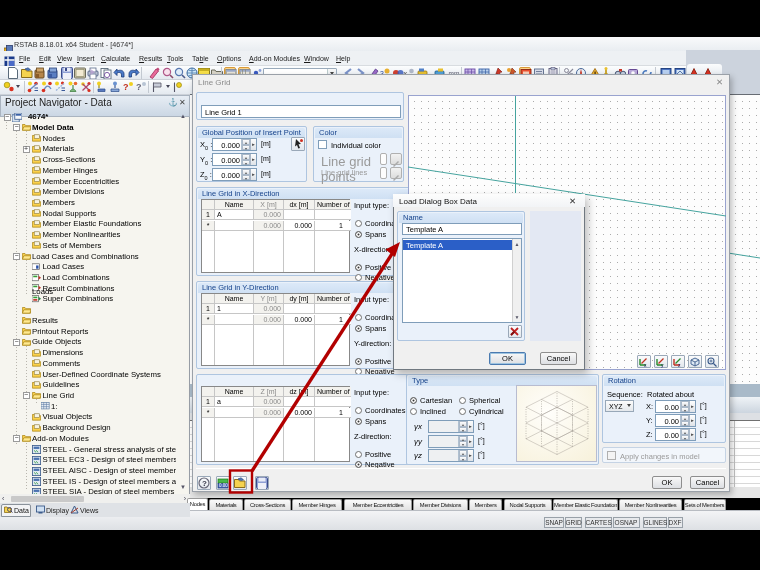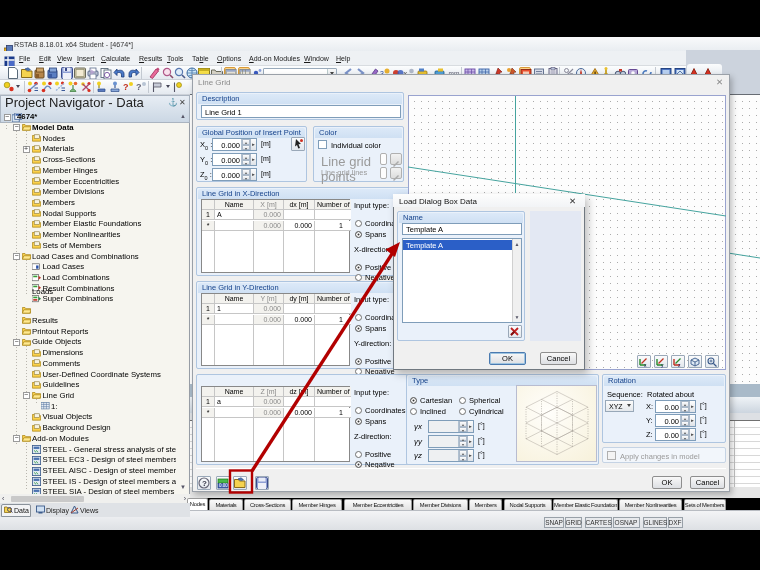--- a/index.html
+++ b/index.html
@@ -457,40 +457,40 @@
 <svg class="abs" style="left:190px;top:95px" width="570" height="289">
     <path d="M538 158 L570 163" stroke="#45a39e" stroke-width="1"></path>
   </svg>
 <div class="abs" style="left:190px;top:384px;width:570px;height:13px;background:#a9bac9"></div>
 <div class="abs" style="left:190px;top:397px;width:570px;height:16px;background:linear-gradient(#eff3f7,#ccd5df)"></div>
 <div class="abs" style="left:190px;top:413px;width:570px;height:8px;background:#dde0e4;border-bottom:1px solid #707070"></div>
 <div class="abs" style="left:190px;top:421px;width:570px;height:66px;background:repeating-linear-gradient(#ffffff,#ffffff 6px,#d8d8d8 6px,#d8d8d8 7px)"></div>
 <div class="abs" style="left:734px;top:421px;width:1px;height:66px;background:#c0c0c0"></div>
 <div class="abs" style="left:190px;top:487px;width:570px;height:11px;background:#e6e6e6"></div>
 <div class="abs" style="left:0;top:95px;width:190px;height:422px;background:#f6f5ef;border-right:1px solid #9aa0a8"></div>
-<div class="abs" style="left:0;top:95px;width:190px;height:28px;background:linear-gradient(#e7edf4,#cbd7e4);border:1px solid #aab4c0;font-size:13px;color:#222;line-height:13px;padding-left:4px">Project Navigator - Data</div>
+<div class="abs" style="left:0;top:95px;width:190px;height:22px;background:linear-gradient(#e7edf4,#cbd7e4);border:1px solid #aab4c0;font-size:10px;color:#222;line-height:13px;padding-left:4px">Project Navigator - Data</div>
 <div class="abs" style="left:168px;top:98px;font-size:8px;color:#555">⚓</div>
 <div class="abs" style="left:179px;top:97.5px;font-size:8px;color:#444">✕</div>
 <div class="abs" style="left:0;top:0;width:176px;height:517px;overflow:hidden">
     <div style="position:absolute;left:6px;top:119px;width:1px;height:10px;background-image:repeating-linear-gradient(#b9b6ae 0,#b9b6ae 1px,transparent 1px,transparent 3px)"></div>
 <div style="position:absolute;left:16px;top:128px;width:1px;height:318px;background-image:repeating-linear-gradient(#b9b6ae 0,#b9b6ae 1px,transparent 1px,transparent 3px)"></div>
 <div style="position:absolute;left:26px;top:131px;width:1px;height:116px;background-image:repeating-linear-gradient(#b9b6ae 0,#b9b6ae 1px,transparent 1px,transparent 3px)"></div>
 <div style="position:absolute;left:26px;top:257px;width:1px;height:39px;background-image:repeating-linear-gradient(#b9b6ae 0,#b9b6ae 1px,transparent 1px,transparent 3px)"></div>
 <div style="position:absolute;left:26px;top:343px;width:1px;height:81px;background-image:repeating-linear-gradient(#b9b6ae 0,#b9b6ae 1px,transparent 1px,transparent 3px)"></div>
 <div style="position:absolute;left:26px;top:440px;width:1px;height:49px;background-image:repeating-linear-gradient(#b9b6ae 0,#b9b6ae 1px,transparent 1px,transparent 3px)"></div>
 <div style="position:absolute;left:36px;top:396px;width:1px;height:8px;background-image:repeating-linear-gradient(#b9b6ae 0,#b9b6ae 1px,transparent 1px,transparent 3px)"></div>
 <div class="texp" style="left:3.5px;top:113.7px">−</div>
 <div class="tico" style="left:12px;top:112.7px">
       <svg width="10" height="9" viewBox="0 0 11 10">
         <rect x="0" y="2" width="8" height="8" fill="#d8e4f0" stroke="#4a6a9a" stroke-width="1"></rect>
         <rect x="3" y="0" width="8" height="7" fill="#f5f8fb" stroke="#4a6a9a" stroke-width="1"></rect>
         <rect x="4" y="1" width="6" height="2" fill="#3a62a8"></rect>
       </svg>
     </div>
-<div class="titem" style="left:17px;top:112.2px;font-weight:bold;">4674*</div>
+<div class="titem" style="left:28px;top:112.2px;font-weight:bold;">4674*</div>
 <div class="texp" style="left:13px;top:124.4px">−</div>
 <div class="tico" style="left:21.5px;top:123.4px">
       <svg width="9" height="8" viewBox="0 0 12 9.6">
         <path d="M0.5 9 L0.5 1.5 L4 1.5 L5 3 L11.5 3 L11.5 9 Z" fill="#fbd14b" stroke="#a98619" stroke-width="1"></path>
         <path d="M0.5 9 L2.5 4.5 L12 4.5 L10.5 9 Z" fill="#ffe98e" stroke="#a98619" stroke-width="1"></path>
       </svg>
     </div>
 <div class="titem" style="left:32px;top:122.9px;font-weight:bold;">Model Data</div>
 <div class="tico" style="left:31.5px;top:134.1px">
       <svg width="9" height="8" viewBox="0 0 12 9.6">
@@ -749,21 +749,20 @@
 <div class="abs" style="left:178px;top:483px;width:10px;height:9px;text-align:center;font-size:6px;color:#556;line-height:9px">▼</div>
 <div class="abs" style="left:0;top:494px;width:190px;height:9px;background:#f0f0ee">
 <div style="position:absolute;left:2px;top:1px;font-size:7px;color:#445;line-height:7px">‹</div>
 <div style="position:absolute;right:4px;top:1px;font-size:7px;color:#445;line-height:7px">›</div>
 <div style="position:absolute;left:11px;top:1.5px;width:73px;height:6px;background:#c9c9c9;border-radius:1px"></div>
   </div>
 <div class="abs" style="left:192px;top:74px;width:538px;height:418px;background:#f0f0f0;border:1px solid #9aa0a8;box-shadow:2px 3px 6px rgba(0,0,0,0.25)"></div>
 <div class="abs" style="left:198px;top:78px;font-size:8px;color:#8a8a8a">Line Grid</div>
 <div class="abs" style="left:716px;top:77px;font-size:8.5px;color:#888">✕</div>
 <div class="grp" style="left:196px;top:92px;width:208px;height:28px">
-<div class="gcap">Description</div>
 <div style="position:absolute;left:4px;top:12px;width:200px;height:13px;background:#fff;border:1px solid #7f9db9;font-size:7.5px;color:#000;padding:1.5px 0 0 3px">Line Grid 1</div>
   </div>
 <div class="grp" style="left:196px;top:126px;width:111px;height:56px">
     <div class="gcap">Global Position of Insert Point</div>
   </div>
 <div class="abs" style="left:200px;top:140px;font-size:7.5px;color:#000">X<sub style="font-size:5.5px">0</sub> :</div>
 <div class="spin" style="left:212px;top:138px;width:45px;background:#fff">
     <span style="position:absolute;right:16px;top:1.5px">0.000</span>
 <div class="sbtn">
       <div class="sup"></div>

